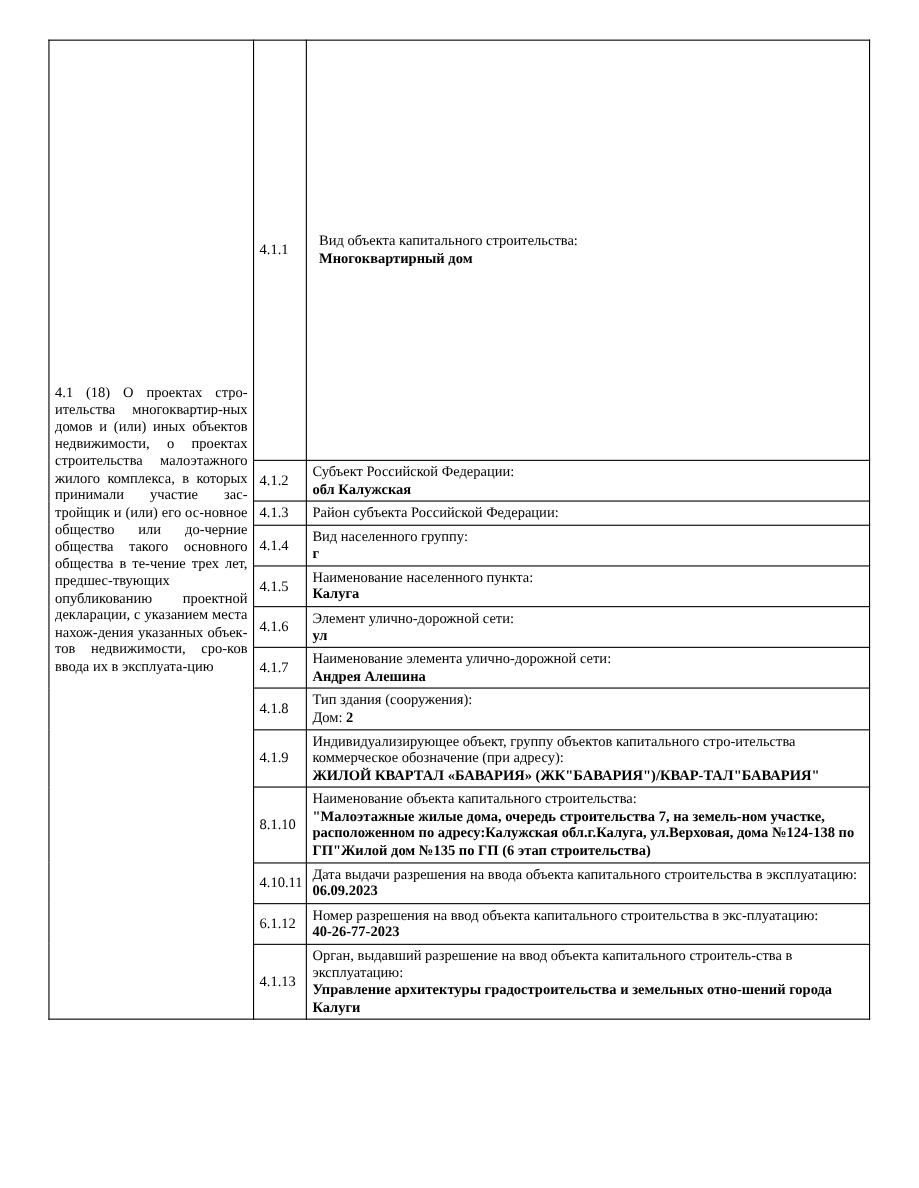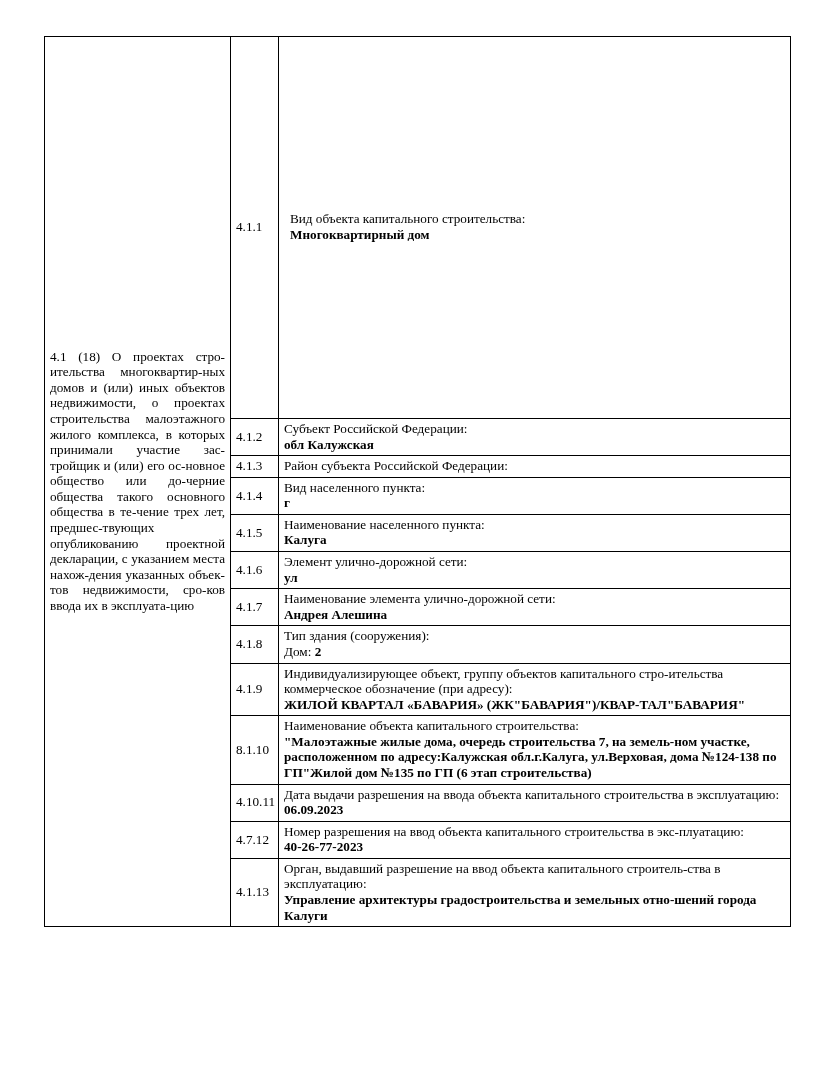--- a/index.html
+++ b/index.html
@@ -102,21 +102,21 @@
       <tr>
         <td class="cell-num">4.1.3</td>
         <td class="cell-body">
           <span class="lbl">Район субъекта Российской Федерации:</span>
         </td>
       </tr>
 
       <tr>
         <td class="cell-num">4.1.4</td>
         <td class="cell-body">
-          <span class="lbl">Вид населенного пункта:</span>
+          <span class="lbl">Вид населенного группу:</span>
           <span class="val">г</span>
         </td>
       </tr>
 
       <tr>
         <td class="cell-num">4.1.5</td>
         <td class="cell-body">
           <span class="lbl">Наименование населенного пункта:</span>
           <span class="val">Калуга</span>
         </td>
@@ -164,21 +164,21 @@
 
       <tr>
         <td class="cell-num">4.10.11</td>
         <td class="cell-body body-tall">
           <span class="lbl">Дата выдачи разрешения на ввода объекта капитального строительства в эксплуатацию:</span>
           <span class="val">06.09.2023</span>
         </td>
       </tr>
 
       <tr>
-        <td class="cell-num">4.7.12</td>
+        <td class="cell-num">6.1.12</td>
         <td class="cell-body body-tall">
           <span class="lbl">Номер разрешения на ввод объекта капитального строительства в экс-плуатацию:</span>
           <span class="val">40-26-77-2023</span>
         </td>
       </tr>
 
       <tr>
         <td class="cell-num">4.1.13</td>
         <td class="cell-body body-tall">
           <span class="lbl">Орган, выдавший разрешение на ввод объекта капитального строитель-ства в эксплуатацию:</span>

